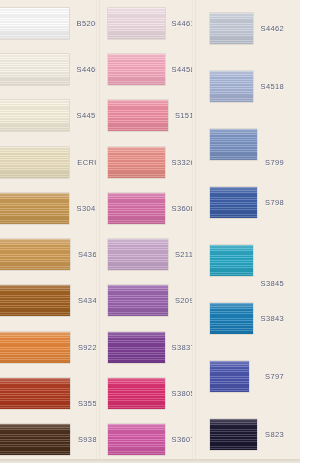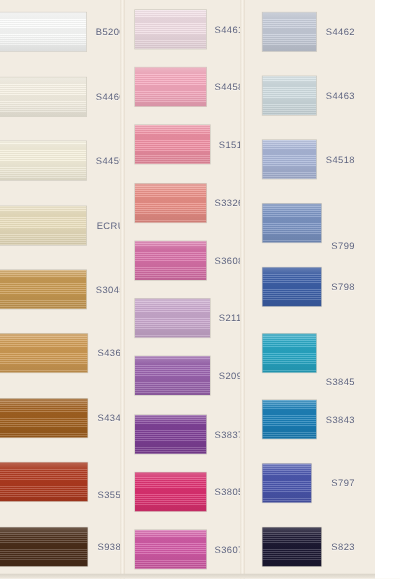--- a/index.html
+++ b/index.html
@@ -143,20 +143,26 @@
         <div class="label" style="color: rgb(90, 95, 122);">S436</div>
       </div>
       <div class="row">
         <div class="swatch-wrap">
           <div class="swatch" style="background: rgb(161, 96, 31);"></div>
         </div>
         <div class="label" style="color: rgb(90, 95, 122);">S434</div>
       </div>
       <div class="row">
         <div class="swatch-wrap">
+          <div class="swatch" style="background: rgb(230, 134, 58);"></div>
+        </div>
+        <div class="label" style="color: rgb(90, 95, 122);">S922</div>
+      </div>
+      <div class="row">
+        <div class="swatch-wrap">
           <div class="swatch" style="background: rgb(176, 58, 31);"></div>
         </div>
         <div class="label" style="color: rgb(90, 95, 122); margin-top: 20px;">S355</div>
       </div>
       <div class="row">
         <div class="swatch-wrap">
           <div class="swatch" style="background: rgb(75, 45, 25);"></div>
         </div>
         <div class="label" style="color: rgb(90, 95, 122);">S938</div>
       </div>
@@ -222,26 +228,20 @@
         </div>
         <div class="label" style="color: rgb(90, 95, 122);">S3607</div>
       </div>
     </div>
   <div class="col-group g2">
       <div class="row">
         <div class="swatch-wrap">
           <div class="swatch" style="background: rgb(198, 204, 217);"></div>
         </div>
         <div class="label" style="color: rgb(90, 95, 122);">S4462</div>
-      </div>
-      <div class="row">
-        <div class="swatch-wrap">
-          <div class="swatch" style="background: rgb(207, 220, 224);"></div>
-        </div>
-        <div class="label" style="color: rgb(90, 95, 122);">S4463</div>
       </div>
       <div class="row">
         <div class="swatch-wrap">
           <div class="swatch" style="background: rgb(169, 182, 216);"></div>
         </div>
         <div class="label" style="color: rgb(90, 95, 122);">S4518</div>
       </div>
       <div class="row">
         <div class="swatch-wrap">
           <div class="swatch" style="background: rgb(123, 148, 196);"></div>

